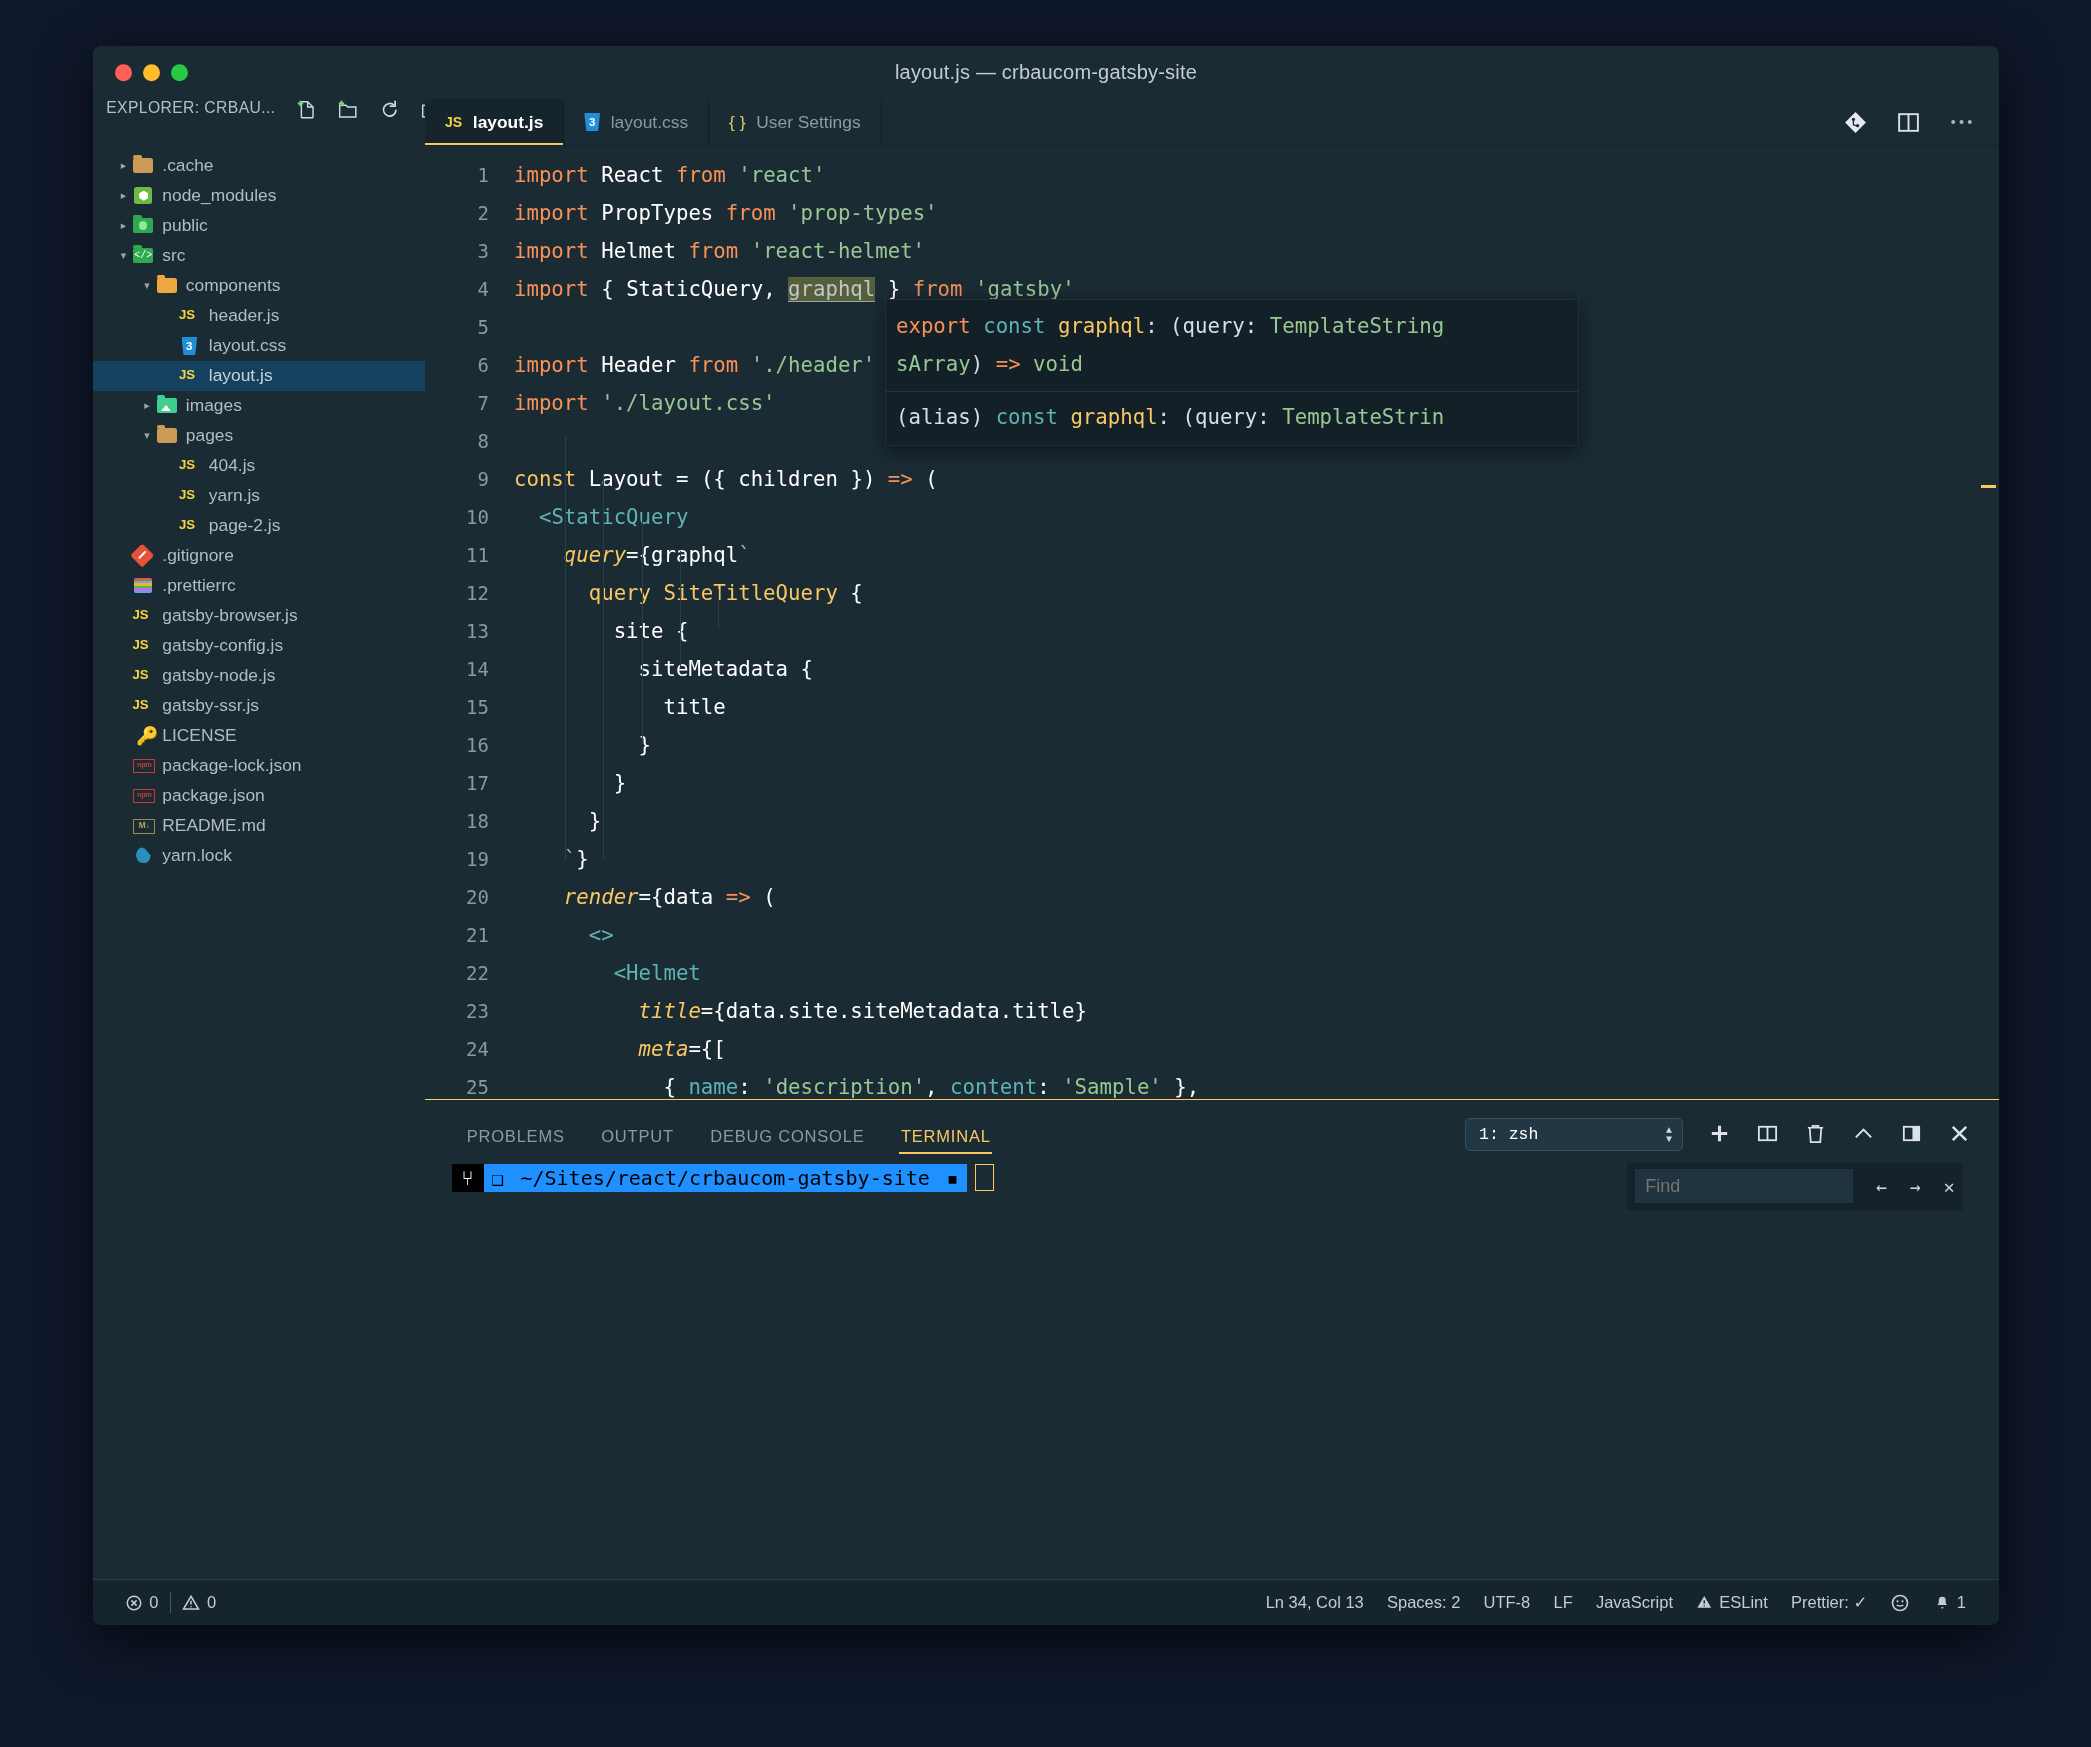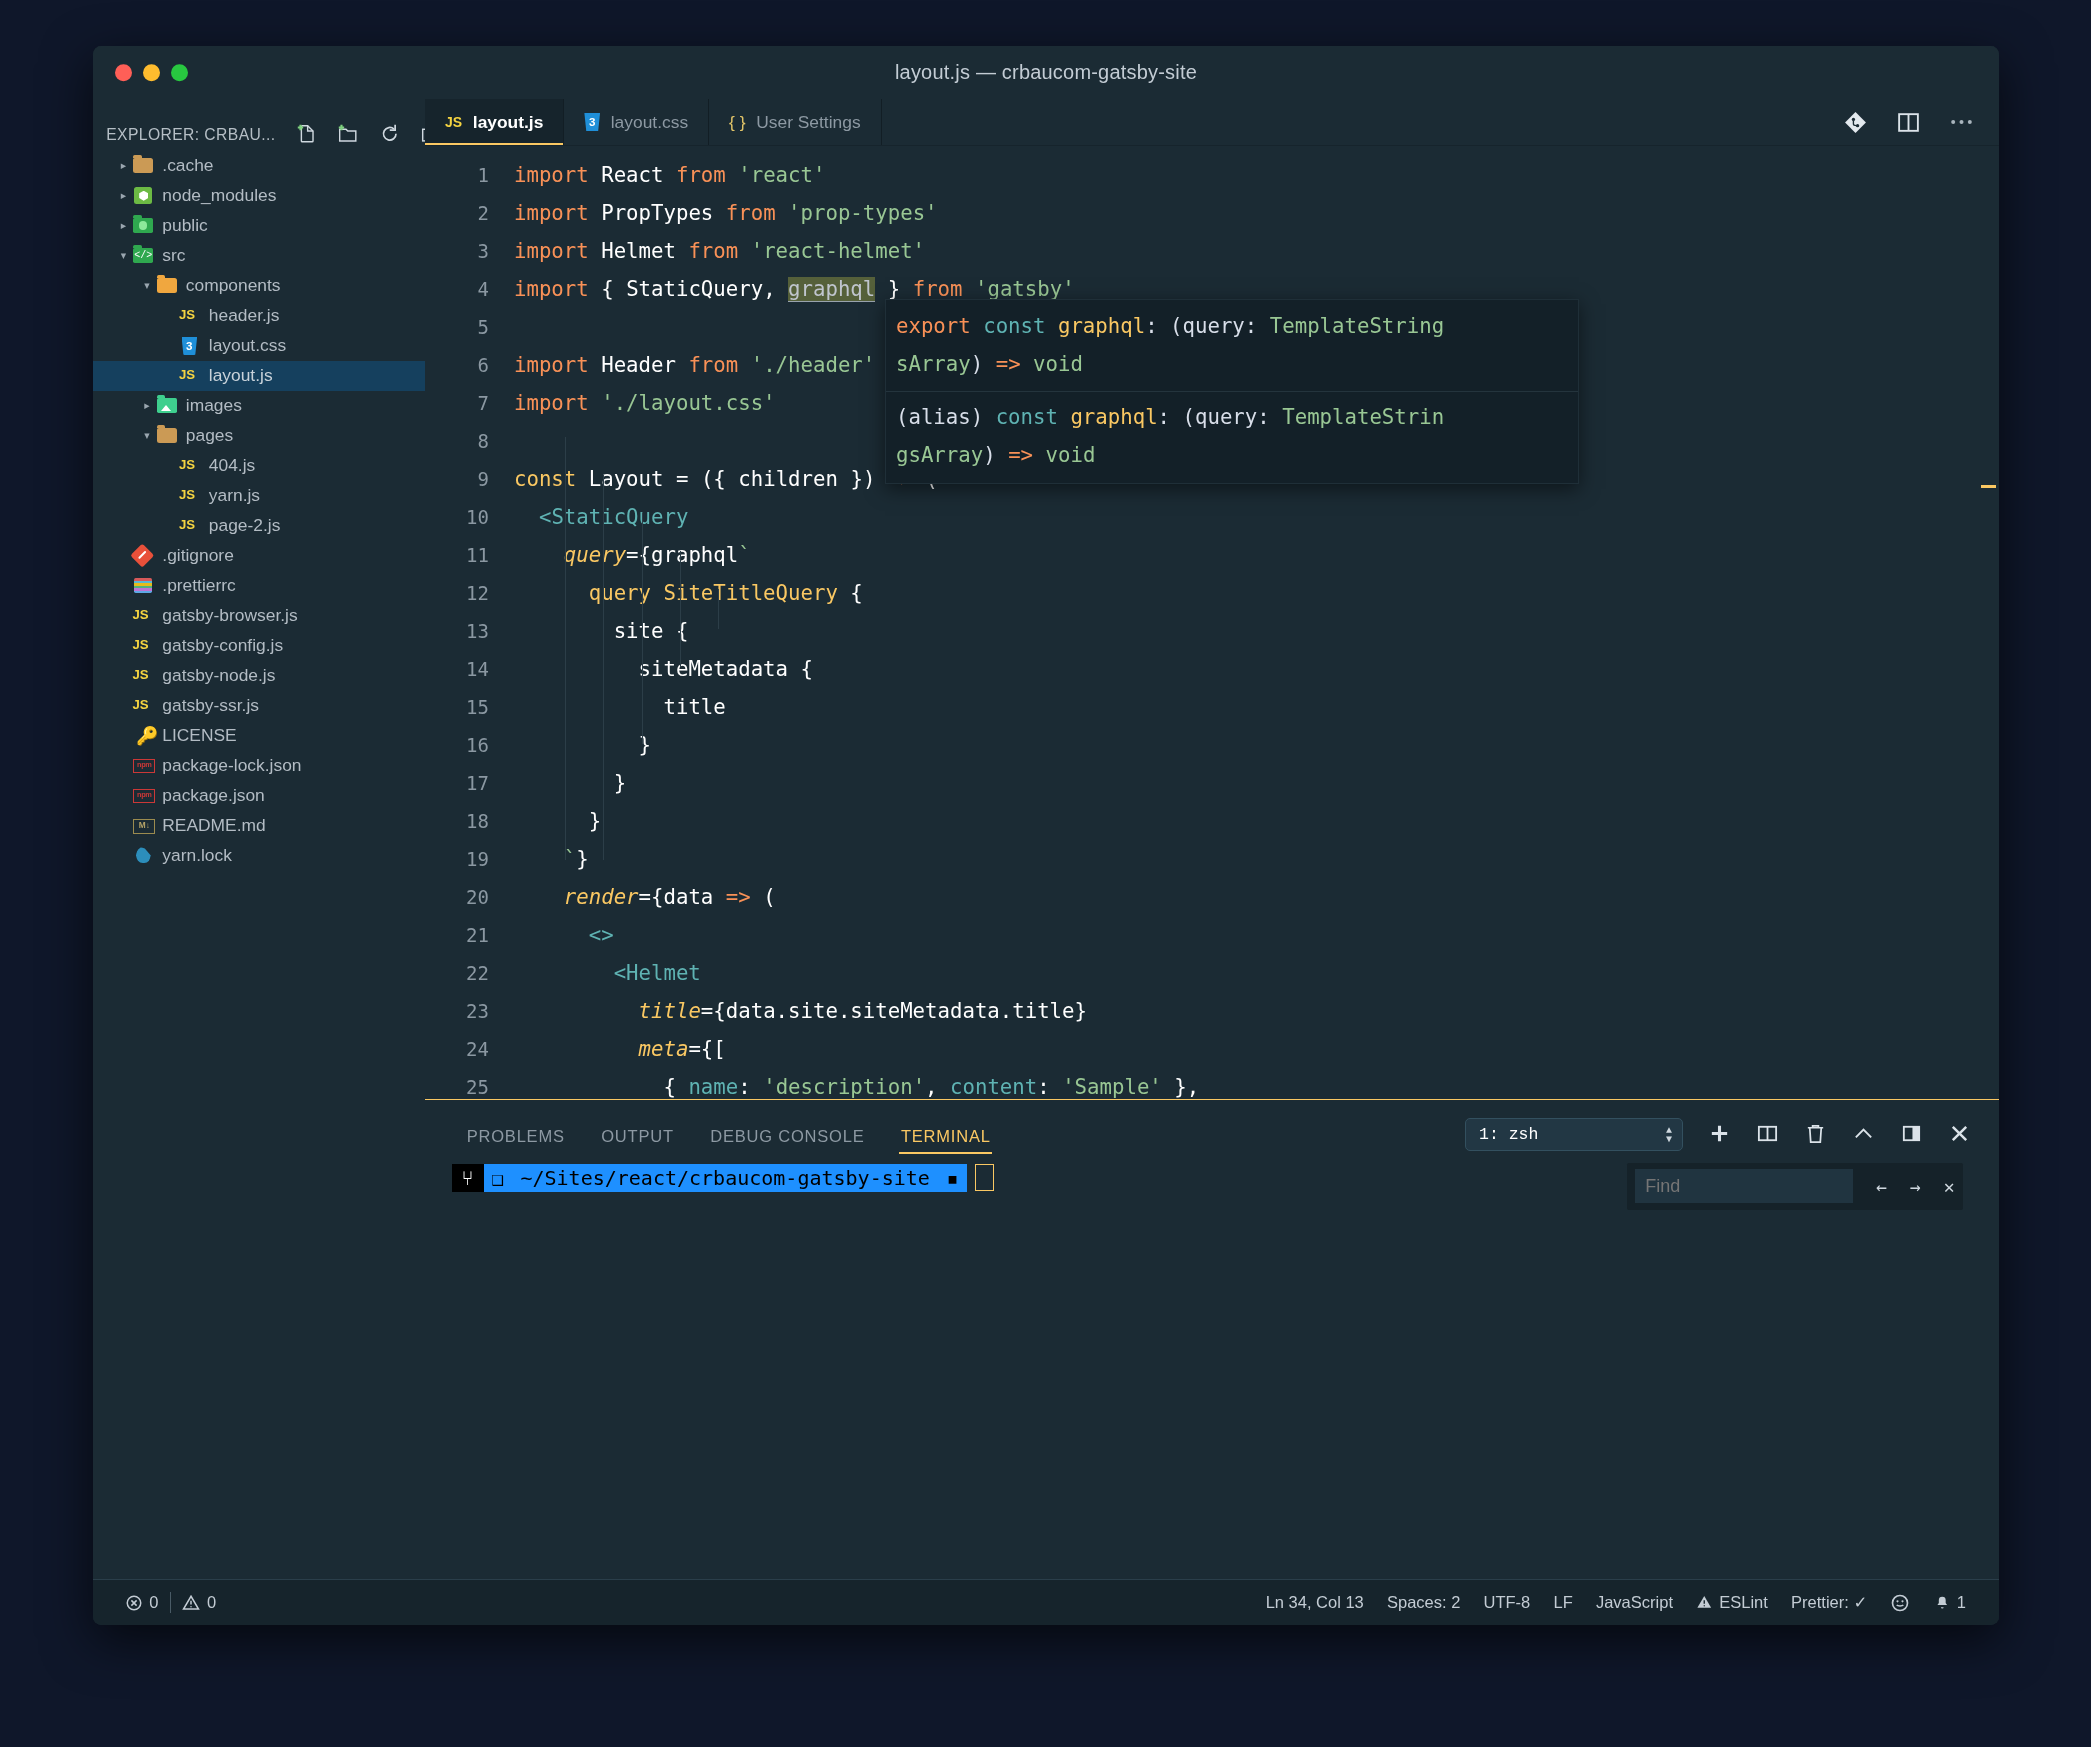--- a/index.html
+++ b/index.html
@@ -54,21 +54,21 @@
   }
 
   
   .sidebar {
     width: 332px; min-width: 332px;
     background: #1b2b34;
     position: relative;
   }
   .sidebar-header {
     height: 45px;
-    display: flex; align-items: flex-end;
+    display: flex; align-items: flex-start;
     padding-left: 13.2px; padding-right: 13.2px;
     gap: 0;
   }
   .explorer-label {
     color: #b6bfc6; font-size: 15.7px;
     letter-spacing: 0.4px; white-space: nowrap;
     flex: 0 0 auto;
   }
   .header-icons {
     display: flex; align-items: center; gap: 20px;
@@ -691,21 +691,20 @@
           <div class="indent-guide" style="left:255px; top:405px; height:116px;"></div>
           <div class="indent-guide" style="left:293px; top:443px; height:40px;"></div>
 
           <div class="hover">
             <div class="hover-sec">
               <div><span class="kw">export</span> <span class="cyan">const</span> <span class="cst">graphql</span><span class="plain">:</span> <span class="plain">(</span><span class="plain">query</span><span class="plain">:</span> <span class="str">TemplateString</span></div>
               <div><span class="str">sArray</span><span class="plain">)</span> <span class="arrow-op">=&gt;</span> <span class="str">void</span></div>
             </div>
             <div class="hover-sec">
               <div><span class="plain">(alias)</span> <span class="cyan">const</span> <span class="cst">graphql</span><span class="plain">:</span> <span class="plain">(</span><span class="plain">query</span><span class="plain">:</span> <span class="str">TemplateStrin</span></div>
-              <div><span class="str">gsArray</span><span class="plain">)</span> <span class="arrow-op">=&gt;</span> <span class="str">void</span></div>
             </div>
           </div>
 
           <div class="scroll-mark" style="top:339px;"></div>
         </div>
 
         <div class="panel">
           <div class="panel-tabs">
             <span class="ptab">PROBLEMS</span>
             <span class="ptab">OUTPUT</span>

